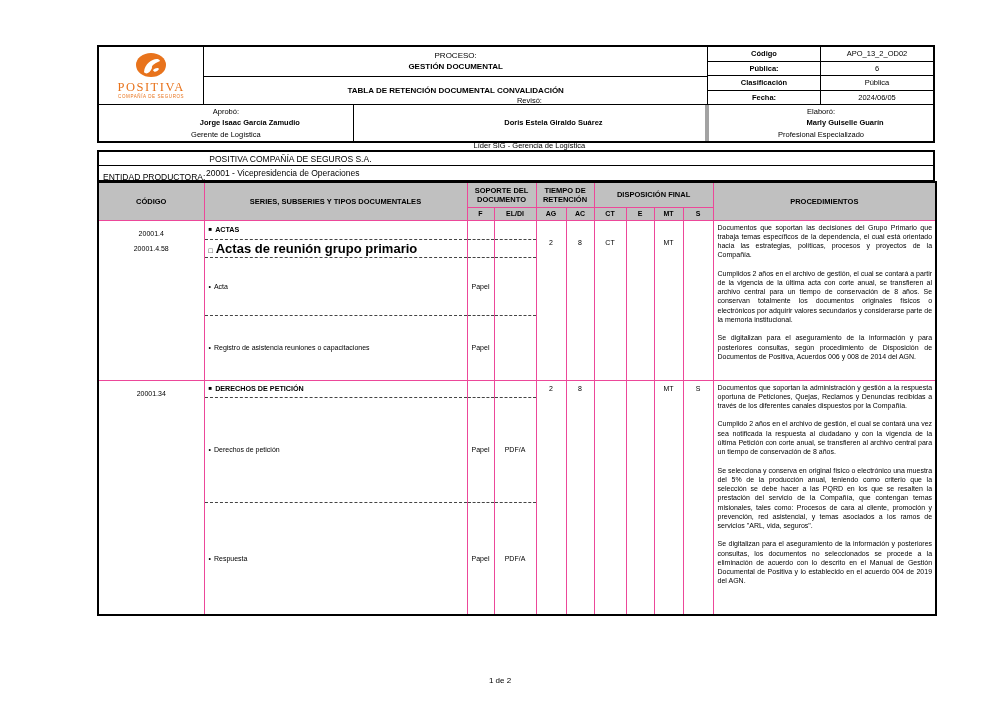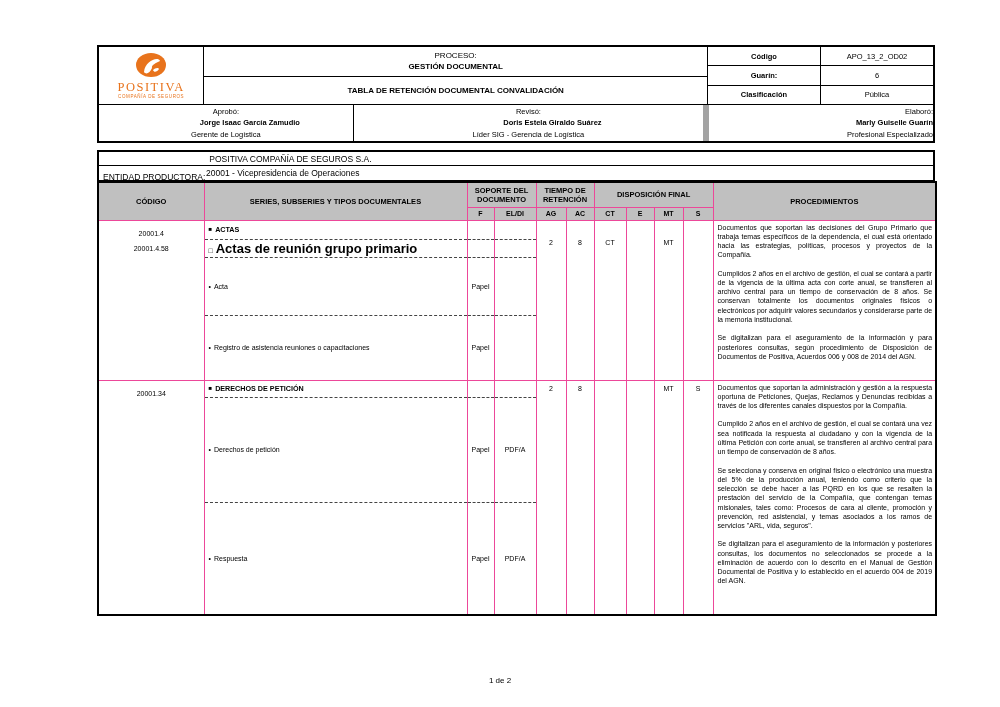--- a/index.html
+++ b/index.html
@@ -23,22 +23,22 @@
   .proceso-name { font-size:8px; font-weight:bold; line-height:1.35;text-align:center; }
   .title-row { height:26px; display:flex; align-items:center; justify-content:center; font-size:8px; font-weight:bold; }
   .meta-cell { width:225px; display:flex; flex-direction:column; }
   .meta-row { display:flex; flex:1; border-bottom:1px solid #000; }
   .meta-row:last-child { border-bottom:none; }
   .meta-label { width:113px; border-right:1px solid #000; font-weight:bold; font-size:7.5px; display:flex; align-items:center; justify-content:center; }
   .meta-value { width:112px; font-size:7.5px; display:flex; align-items:center; justify-content:center; }
   .top-rowB { display:flex; height:37px; border-top:1px solid #000; }
   .sig-cell { display:flex; flex-direction:column; align-items:center; justify-content:center; font-size:7.5px; line-height:1.5; }
   .sig-a { width:255px; }
-  .sig-r { width:358px; border-left:1px solid #000; border-right:6px solid #a3a3a3; }
-  .sig-e { width:225px;align-items:flex-end; }
+  .sig-r { width:358px; border-left:1px solid #000; border-right:4px solid #a3a3a3;gap:11px; }
+  .sig-e { width:225px; }
   .sig-name { font-weight:bold;margin-left:48px; }
 
   
   #entity-block { left:97px; top:150px; width:838px; border:2px solid #000; background:#fff; }
   .entity-row { height:14px; display:flex; align-items:center; padding-left:4px; font-size:8.5px; white-space:nowrap; }
   .entity-row.first { border-bottom:1px solid #000; }
   .entity-label { font-weight:normal; margin-right:4px;margin-top:36px; }
 
   
   #table-wrap { left:97px; top:181px; }
@@ -90,26 +90,30 @@
         <div class="proceso-name">GESTIÓN DOCUMENTAL</div>
       </div>
       <div class="title-row">TABLA DE RETENCIÓN DOCUMENTAL CONVALIDACIÓN</div>
     </div>
     <div class="meta-cell">
       <div class="meta-row">
         <div class="meta-label">Código</div>
         <div class="meta-value">APO_13_2_OD02</div>
       </div>
       <div class="meta-row">
-        <div class="meta-label">Guarín:</div>
+        <div class="meta-label">Pública:</div>
         <div class="meta-value">6</div>
       </div>
       <div class="meta-row">
         <div class="meta-label">Clasificación</div>
         <div class="meta-value">Pública</div>
+      </div>
+      <div class="meta-row">
+        <div class="meta-label">Fecha:</div>
+        <div class="meta-value">2024/06/05</div>
       </div>
     </div>
   </div>
   <div class="top-rowB">
     <div class="sig-cell sig-a">
       <div>Aprobó:</div>
       <div class="sig-name">Jorge Isaac García Zamudio</div>
       <div>Gerente de Logística</div>
     </div>
     <div class="sig-cell sig-r">

